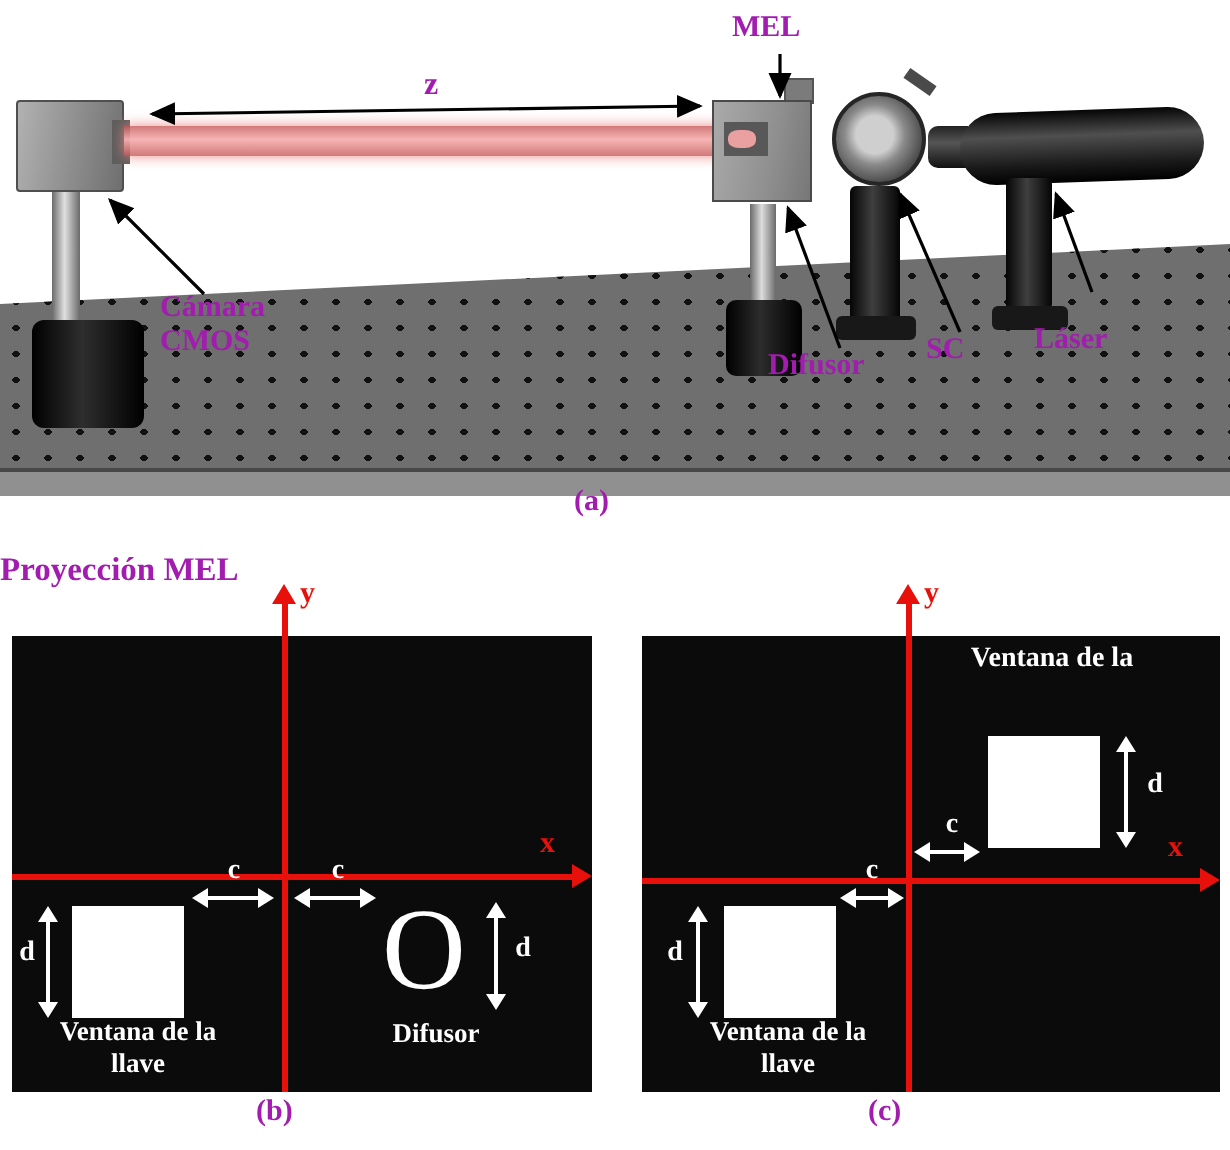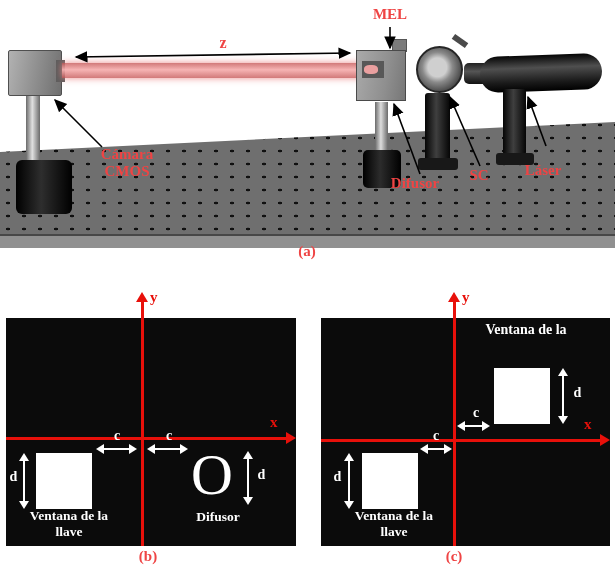--- a/index.html
+++ b/index.html
@@ -1,20 +1,20 @@
 <!DOCTYPE html>
 <html><head>
 <meta charset="utf-8">
 <style>
   * { margin:0; padding:0; box-sizing:border-box; }
   html,body { background:#ffffff; }
   body { font-family:"Liberation Serif","DejaVu Serif",serif; }
   .page { position:relative; width:615px; height:575px; background:#ffffff; overflow:hidden; }
   .abs { position:absolute; }
-  .lbl { position:absolute; color:#ef4444; font-weight:bold; text-align:center; line-height:1.12; }
+  .lbl { position:absolute; color:#a21caf; font-weight:bold; line-height:1.12; }
   .panel { position:absolute; background:#0b0b0b; }
   .wlbl { position:absolute; color:#ffffff; font-weight:bold; text-align:center; line-height:1.18; font-size:13.5px; }
   .rlbl { position:absolute; color:#e8100a; font-weight:bold; font-size:15px; line-height:1; }
   .axis-v { position:absolute; width:3px; background:#e8100a; }
   .axis-h { position:absolute; height:3px; background:#e8100a; }
   .tri-up { position:absolute; width:0; height:0; border-left:6px solid transparent; border-right:6px solid transparent; border-bottom:10px solid #e8100a; }
   .tri-right { position:absolute; width:0; height:0; border-top:6px solid transparent; border-bottom:6px solid transparent; border-left:10px solid #e8100a; }
   .harrow { position:absolute; height:2px; background:#ffffff; }
   .harrow::before { content:""; position:absolute; left:-7px; top:-4px; border-top:5px solid transparent; border-bottom:5px solid transparent; border-right:8px solid #ffffff; }
   .harrow::after { content:""; position:absolute; right:-7px; top:-4px; border-top:5px solid transparent; border-bottom:5px solid transparent; border-left:8px solid #ffffff; }
@@ -79,20 +79,21 @@
   <div class="lbl" style="left:212px;top:34px;width:22px;font-size:16px;">z</div>
   <div class="lbl" style="left:80px;top:146px;width:94px;font-size:15px;">
     <span class="block">Cámara</span>
     <span class="block">CMOS</span>
   </div>
   <div class="lbl" style="left:384px;top:175px;width:62px;font-size:15px;font-family:Liberation Serif, serif;">Difusor</div>
   <div class="lbl" style="left:463px;top:167px;width:32px;font-size:15px;">SC</div>
   <div class="lbl" style="left:517px;top:162px;width:52px;font-size:15px;">Láser</div>
   <div class="lbl" style="left:287px;top:243px;width:40px;font-size:15px;">(a)</div>
 
+  <div class="lbl" style="left:0px;top:276px;width:615px;font-size:16.5px;">Proyección MEL</div>
 
   <div class="panel" style="left:6px;top:318px;width:290px;height:228px;">
     <div class="axis-v" style="left:135px;top:-16px;height:244px;"></div>
     <div class="tri-up" style="left:130px;top:-26px;"></div>
     <div class="rlbl" style="left:144px;top:-28px;">y</div>
     <div class="axis-h" style="left:0px;top:119px;width:281px;"></div>
     <div class="tri-right" style="left:280px;top:114px;"></div>
     <div class="rlbl" style="left:264px;top:97px;">x</div>
 
     <div class="wsq" style="left:30px;top:135px;width:56px;height:56px;"></div>

